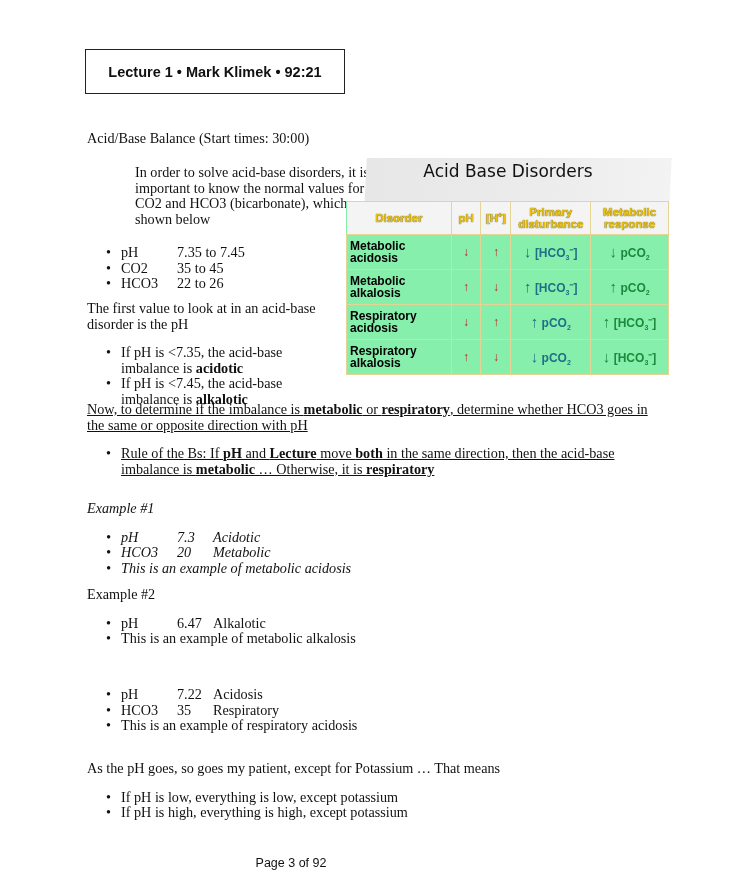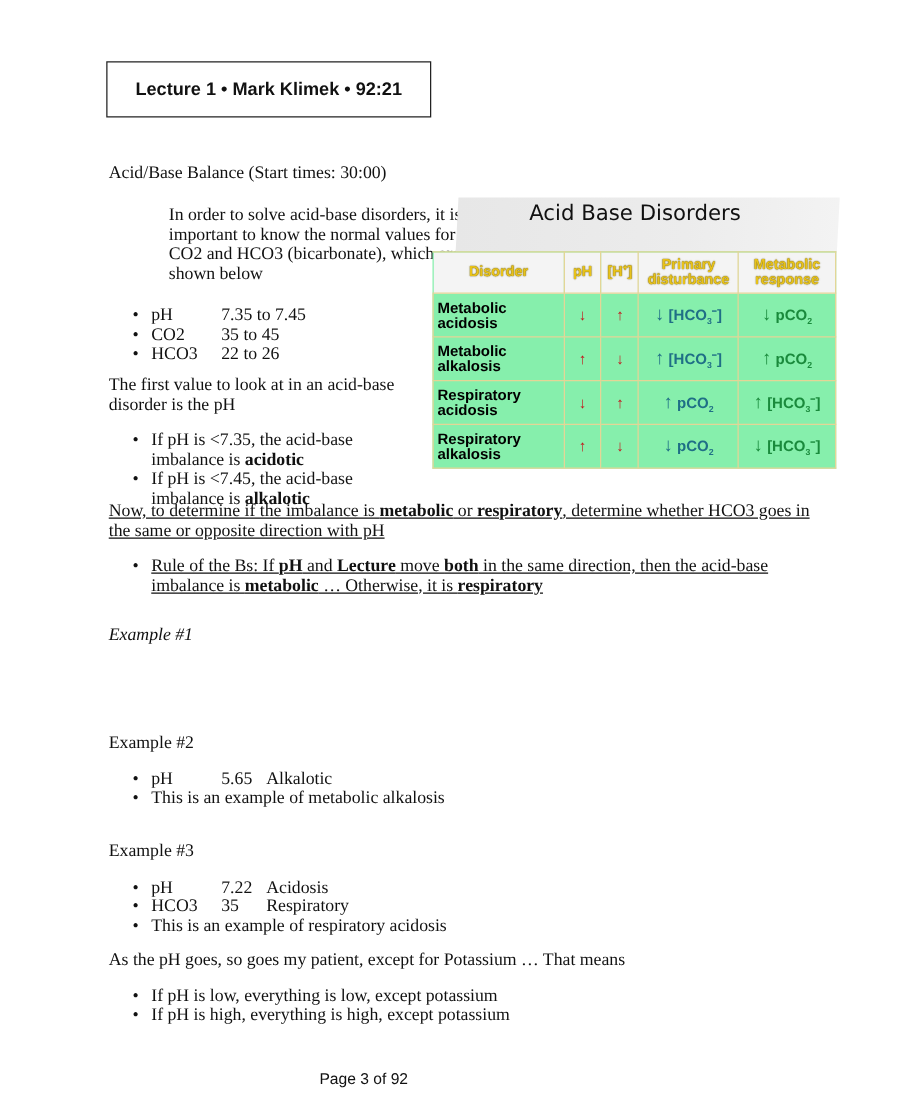--- a/index.html
+++ b/index.html
@@ -157,32 +157,36 @@
 
 <div class="text rule">
   <div><span>Now, to determine if the imbalance is </span><b>metabolic</b><span> or </span><b>respiratory</b><span>, determine whether HCO3 goes in the same or opposite direction with pH</span></div>
   <ul class="blist">
     <li><span>Rule of the Bs: If </span><b>pH</b><span> and </span><b>Lecture</b><span> move </span><b>both</b><span> in the same direction, then the acid-base imbalance is </span><b>metabolic</b><span> … Otherwise, it is </span><b>respiratory</b></li>
   </ul>
 </div>
 
 <div class="text ex1">
   <div>Example #1</div>
+  <ul class="blist">
+    <li><span class="k">pH</span><span class="k2">7.3</span><span>Acidotic</span></li>
+    <li><span class="k">HCO3</span><span class="k2">20</span><span>Metabolic</span></li>
+    <li>This is an example of metabolic acidosis</li>
+  </ul>
 </div>
 
 <div class="text ex2">
   <div>Example #2</div>
   <ul class="blist">
-    <li><span class="k">pH</span><span class="k2">5.65</span><span>Alkalotic</span></li>
+    <li><span class="k">pH</span><span class="k2">6.47</span><span>Alkalotic</span></li>
     <li>This is an example of metabolic alkalosis</li>
   </ul>
 </div>
 
 <div class="text ex3">
-  <div>Example #3</div>
   <ul class="blist">
     <li><span class="k">pH</span><span class="k2">7.22</span><span>Acidosis</span></li>
     <li><span class="k">HCO3</span><span class="k2">35</span><span>Respiratory</span></li>
     <li>This is an example of respiratory acidosis</li>
   </ul>
 </div>
 
 <div class="text potassium">
   <div>As the pH goes, so goes my patient, except for Potassium … That means</div>
   <ul class="blist">

